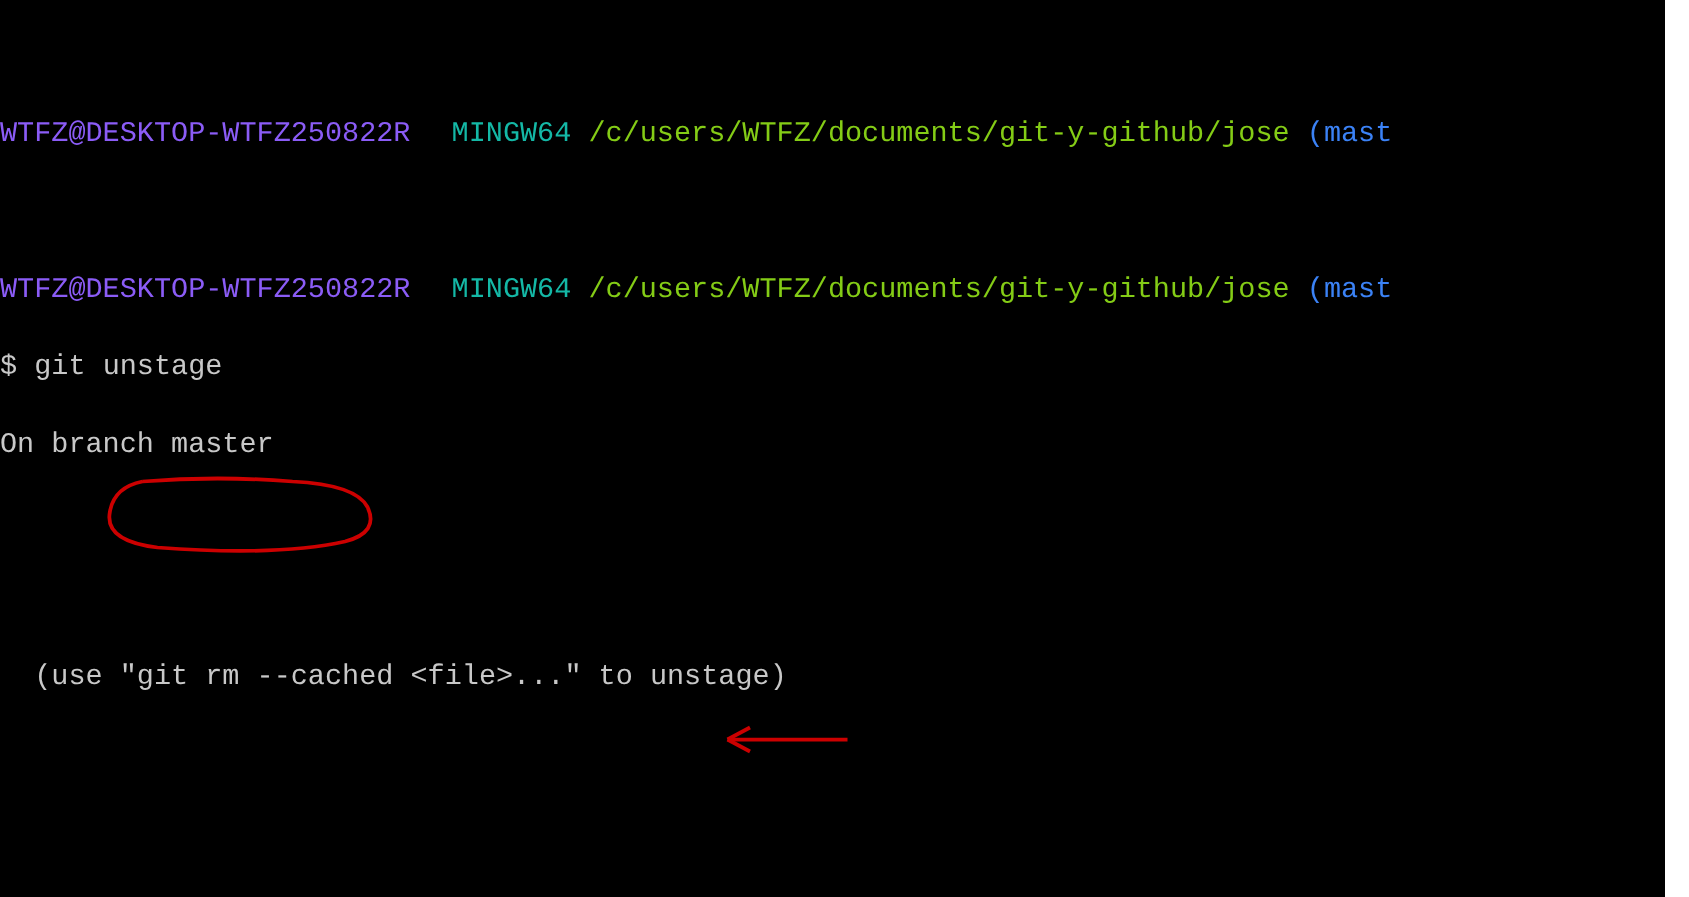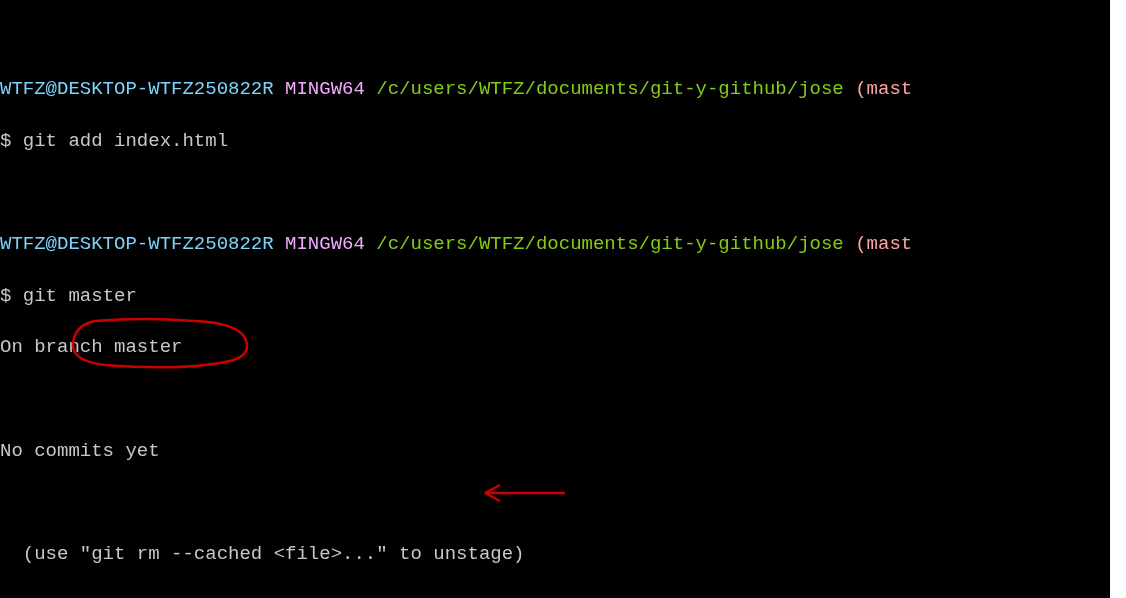--- a/index.html
+++ b/index.html
@@ -20,24 +20,24 @@
       border-right: 16px solid #ffffff;
     }
     .terminal {
       padding: 0;
       white-space: pre;
     }
     .line {
       white-space: pre;
       height: 26px;
     }
-    .user { color: #7dd3fc; }
-    .mingw { color: #f0abfc; }
+    .user { color: #8b5cf6; }
+    .mingw { color: #14b8a6; margin-left: 16px; }
     .path { color: #84cc16; }
-    .branch { color: #fca5a5; text-align: right; }
+    .branch { color: #3b82f6; text-align: right; }
     .white { color: #c8c8c8; }
     .circle-annotation {
       position: absolute;
       top: 313px;
       left: 65px;
       width: 195px;
       height: 58px;
       pointer-events: none;
     }
     .arrow-annotation {
@@ -48,27 +48,25 @@
       height: 30px;
       pointer-events: none;
     }
   </style>
 </head>
 <body>
 
 <div class="terminal">
 <div class="line"> </div>
 <div class="line"><span class="user">WTFZ@DESKTOP-WTFZ250822R</span> <span class="mingw">MINGW64</span> <span class="path">/c/users/WTFZ/documents/git-y-github/jose</span> <span class="branch">(mast</span></div>
-<div class="line"><span class="white">$</span> <span class="white">git add index.html</span></div>
 <div class="line"> </div>
 <div class="line"><span class="user">WTFZ@DESKTOP-WTFZ250822R</span> <span class="mingw">MINGW64</span> <span class="path">/c/users/WTFZ/documents/git-y-github/jose</span> <span class="branch">(mast</span></div>
-<div class="line"><span class="white">$</span> <span class="white">git master</span></div>
+<div class="line"><span class="white">$</span> <span class="white">git unstage</span></div>
 <div class="line white">On branch master</div>
 <div class="line"> </div>
-<div class="line white">No commits yet</div>
 <div class="line"> </div>
 <div class="line white">  (use "git rm --cached &lt;file&gt;..." to unstage)</div>
 
 
 
 
 
 
 
 

